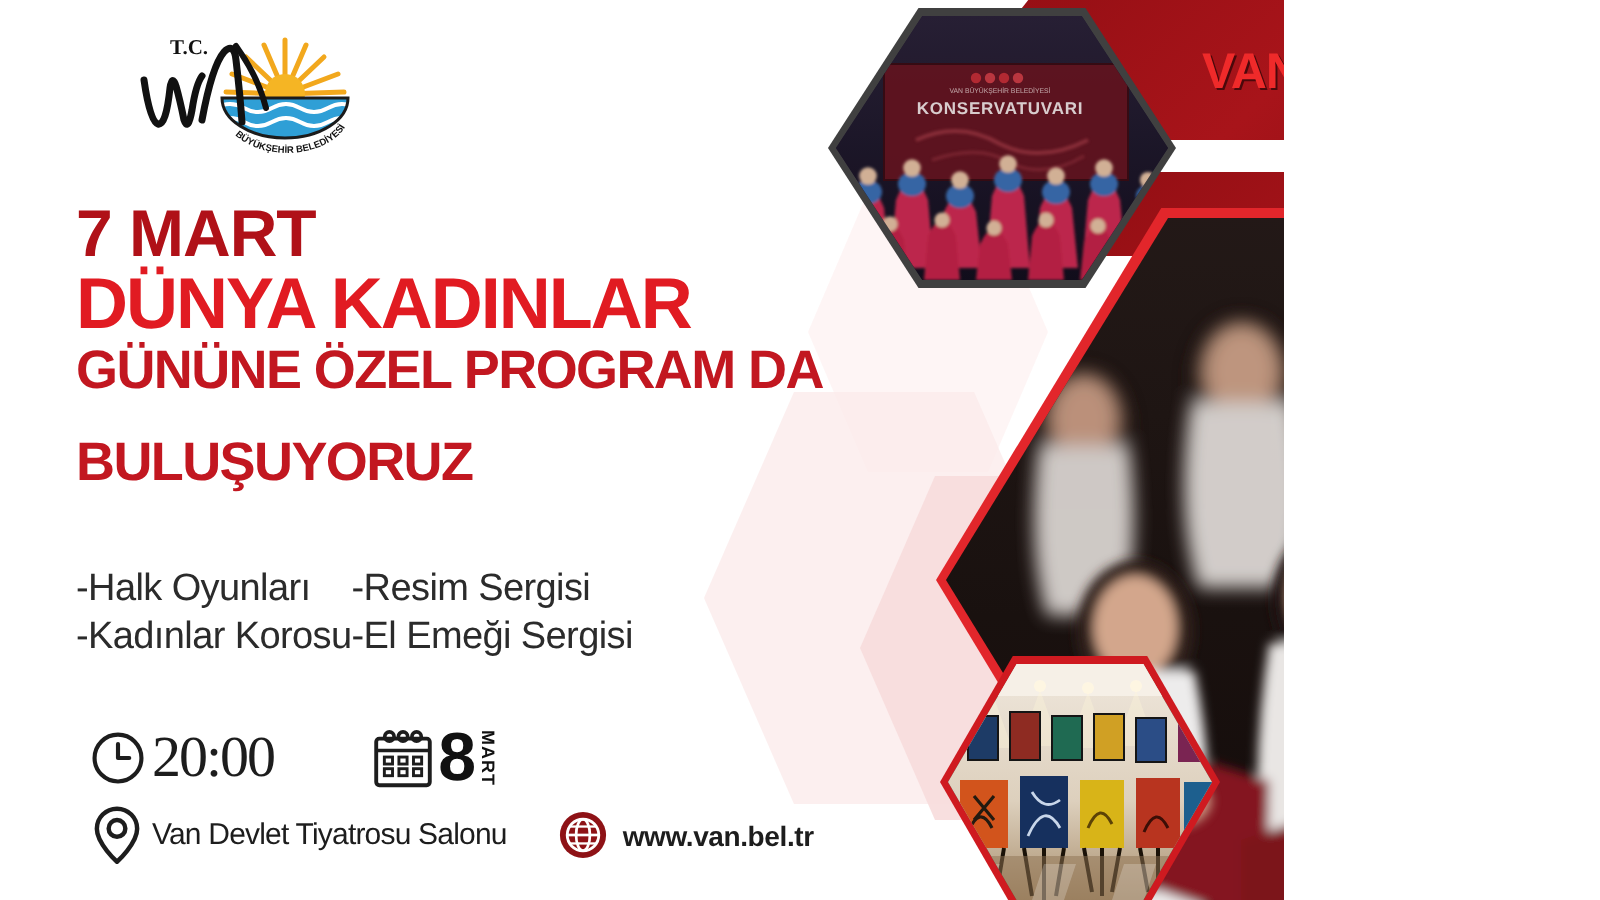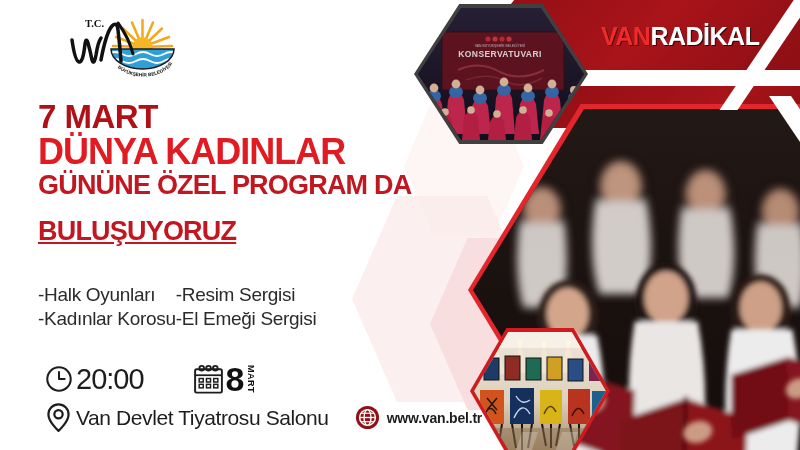--- a/index.html
+++ b/index.html
@@ -5,21 +5,21 @@
 <style>
   html,body{margin:0;padding:0;}
   body{
     width:800px;height:450px;overflow:hidden;
     background:#ffffff;
     font-family:"Liberation Sans","DejaVu Sans",sans-serif;
     position:relative;
   }
   .poster{
     position:absolute;inset:0;
-    width:800px;height:450px;
+    width:642px;height:450px;
     background:#ffffff;
     overflow:hidden;
   }
 
   
   .bg-hex{
     position:absolute;
     background:#f6dede;
     clip-path:polygon(25% 0%,75% 0%,100% 50%,75% 100%,25% 100%,0% 50%);
     opacity:.75;
@@ -44,21 +44,21 @@
     font-weight:bold;
     letter-spacing:-0.5px;
     white-space:nowrap;
     font-family:"Liberation Sans","DejaVu Sans",sans-serif;
   }
   .hl-1{font-size:33px;color:#b01118;margin-bottom:1px;}
   .hl-2{font-size:36px;color:#e11b22;margin-bottom:2px;letter-spacing:-1px;}
   .hl-3{font-size:27px;color:#c21720;margin-bottom:19px;letter-spacing:-0.8px;
         text-shadow:0 1px 0 rgba(255,255,255,.9);}
   .hl-4{font-size:27px;color:#c21720;letter-spacing:-0.8px;
-        text-shadow:0 1px 0 rgba(255,255,255,.9);text-decoration:underline;}
+        text-shadow:0 1px 0 rgba(255,255,255,.9);}
 
   
   .program{
     position:absolute;left:38px;top:283px;
     display:flex;
   }
   .prog-col{display:flex;flex-direction:column;}
   .prog-item{
     font-size:19px;color:#2b2b2b;line-height:1.25;
     white-space:nowrap;font-weight:400;letter-spacing:-0.3px;
@@ -66,31 +66,31 @@
 
   
   .info{
     position:absolute;left:44px;top:362px;width:460px;
   }
   .info-row{display:flex;align-items:center;}
   .info-row.r1{gap:0;margin-bottom:6px;}
   .info-row.r2{gap:0;}
 
   .ig{display:flex;align-items:center;}
-  .ig.time{margin-right:48px;}
+  .ig.time{margin-right:48px;font-family:Liberation Serif, serif;}
   .ig.place{margin-right:26px;}
 
   .ico{display:block;flex:0 0 auto;}
   .time-txt{font-size:29px;color:#1d1d1d;font-weight:400;letter-spacing:-1px;margin-left:2px;}
   .date-num{font-size:34px;color:#111;font-weight:bold;line-height:1;margin-left:1px;}
   .date-mo{
     font-size:9px;font-weight:bold;color:#111;letter-spacing:.5px;
     writing-mode:vertical-rl;line-height:1;margin-left:1px;
   }
-  .place-txt{font-size:21px;color:#1d1d1d;letter-spacing:-0.4px;margin-left:3px;white-space:nowrap;}
+  .place-txt{font-size:15px;color:#1d1d1d;letter-spacing:-0.4px;margin-left:3px;white-space:nowrap;}
   .web-txt{font-size:14px;color:#1d1d1d;font-weight:bold;letter-spacing:-0.2px;margin-left:7px;white-space:nowrap;}
 
   
   .brand-hex{
     position:absolute;left:484px;top:-46px;width:370px;height:168px;
     background:linear-gradient(135deg,#8e0d12 0%,#a8141a 45%,#7d0b10 100%);
     clip-path:polygon(18% 0%,100% 0%,100% 100%,18% 100%,0% 50%);
   }
   .brand-hex2{
     position:absolute;left:500px;top:84px;width:360px;height:44px;

